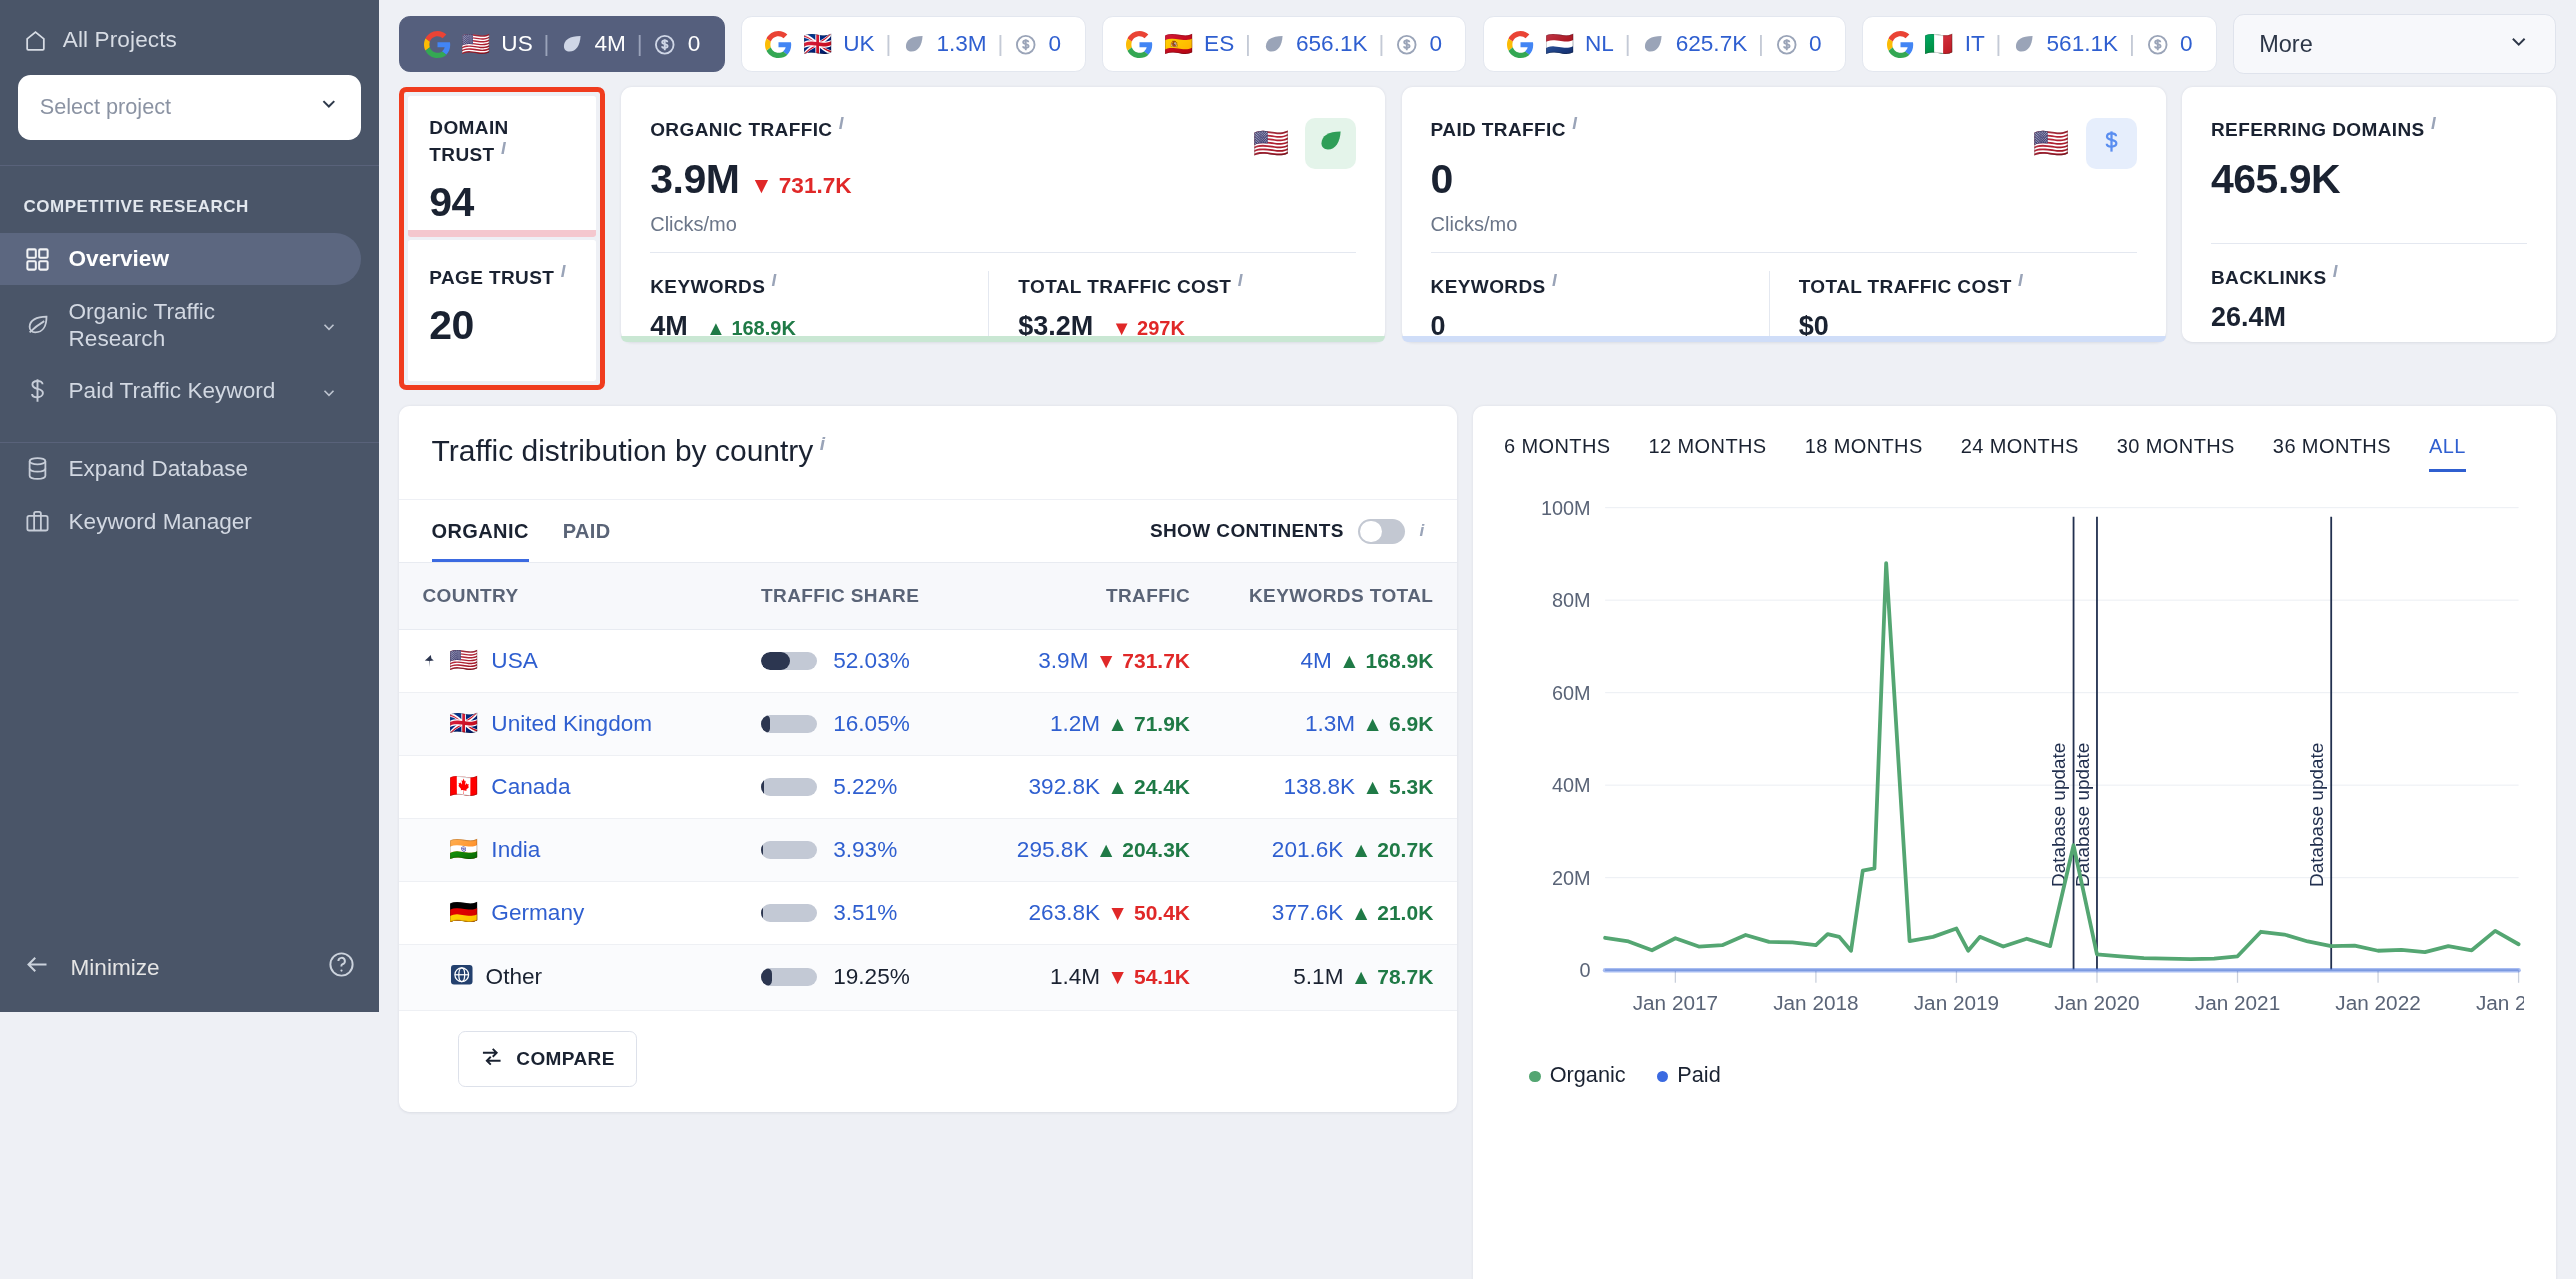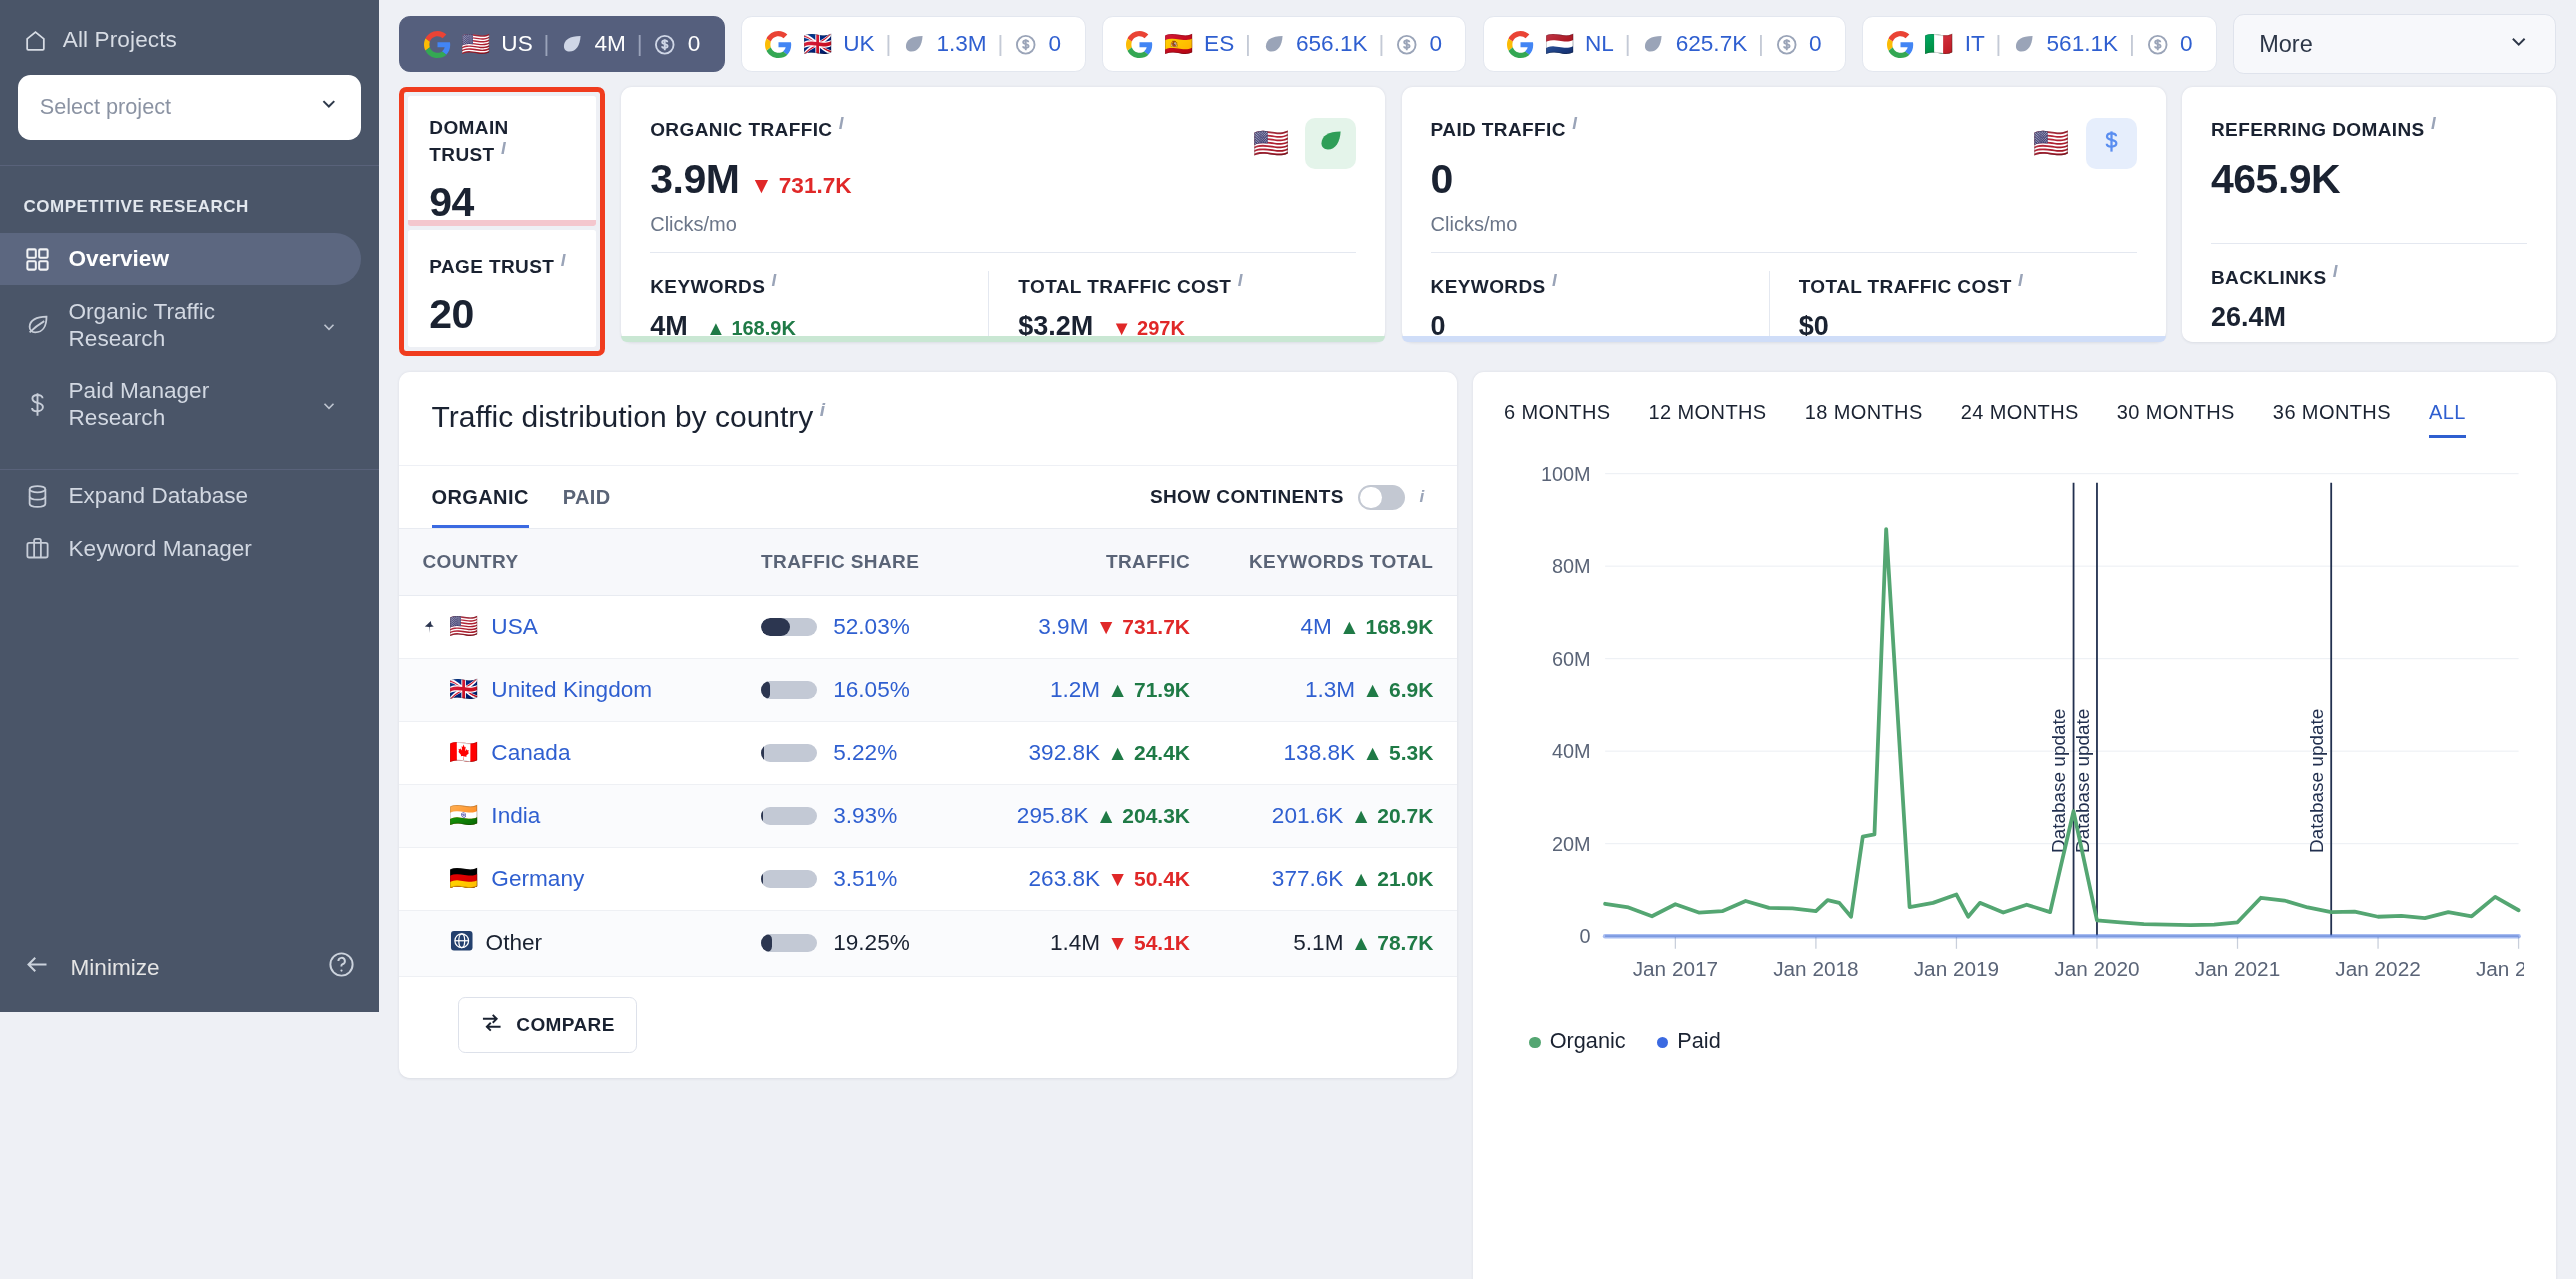--- a/index.html
+++ b/index.html
@@ -101,21 +101,21 @@
   .delta { font-size: 22.6px; font-weight: 600; margin-left: 10.8px; }
   .delta.up { color: #1f7a46; }
   .delta.down { color: #e02828; }
 
   
   .trust-wrap {
     width: 206px; min-width: 206px;
     border: 5.4px solid #f03c1e; border-radius: 7.2px;
     padding: 3.6px; background: #eef0f5;
     display: flex; flex-direction: column; gap: 3.6px;
-    height: 269px;
+    height: 303px;
   }
   .trust-cell {
     background: #fff; flex: 1; padding: 21.7px 21.7px 0 21.7px;
     position: relative; border-radius: 2.7px;
   }
   .trust-cell .bigval { margin-top: 12.6px; }
   .trust-bar {
     position: absolute; left: 0; right: 0; bottom: 0;
     height: 6.3px; background: #f4c7ce; border-radius: 0 0 2.7px 2.7px;
   }
@@ -289,21 +289,21 @@
             </svg>
         </span>
       </div>
       <div class="sb-item">
         <span class="ic">
           <svg viewBox="0 0 24 24" width="27" height="27" fill="none" stroke="#d2d8e2" stroke-width="1.7">
             <path d="M12 2v20"></path>
               <path d="M16.5 6.5c0-2-2-3-4.5-3s-4.5 1-4.5 3.2S9.5 10 12 10.6s4.8 1.3 4.8 3.6S14.5 18 12 18s-4.8-1.1-4.8-3"></path>
           </svg>
         </span>
-        <span class="lbl">Paid Manager Research</span>
+        <span class="lbl">Paid Traffic Keyword</span>
         <span class="chev">
           <svg viewBox="0 0 24 24" width="18" height="18" fill="none" stroke="#d2d8e2" stroke-width="2.2">
               <path d="M6 9l6 6 6-6"></path>
             </svg>
         </span>
       </div>
     </div>
 
     <div class="sb-divider"></div>
 

